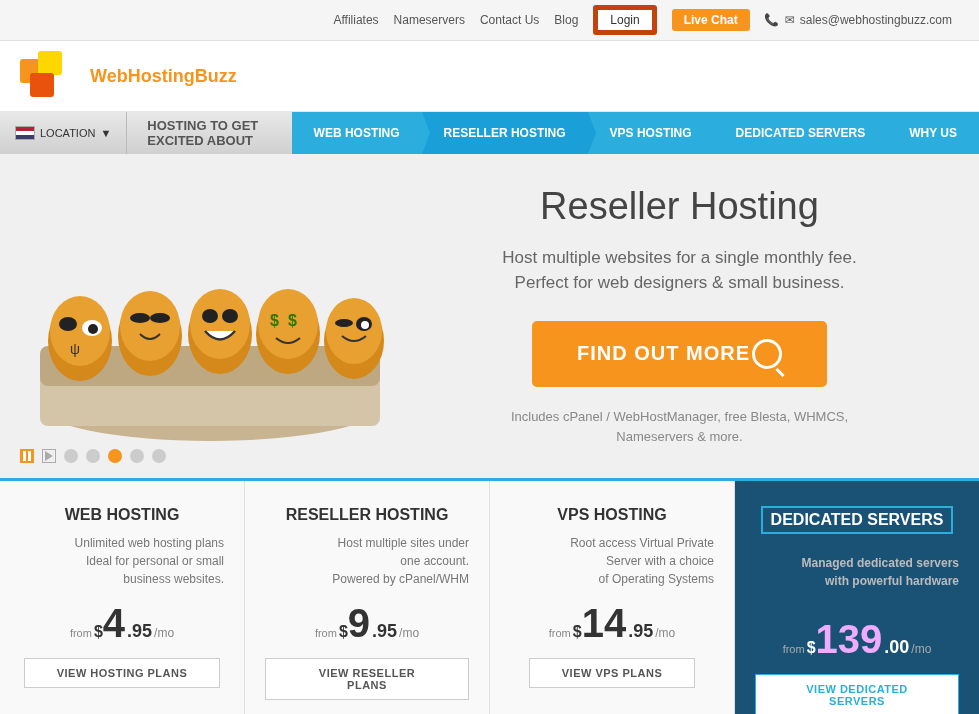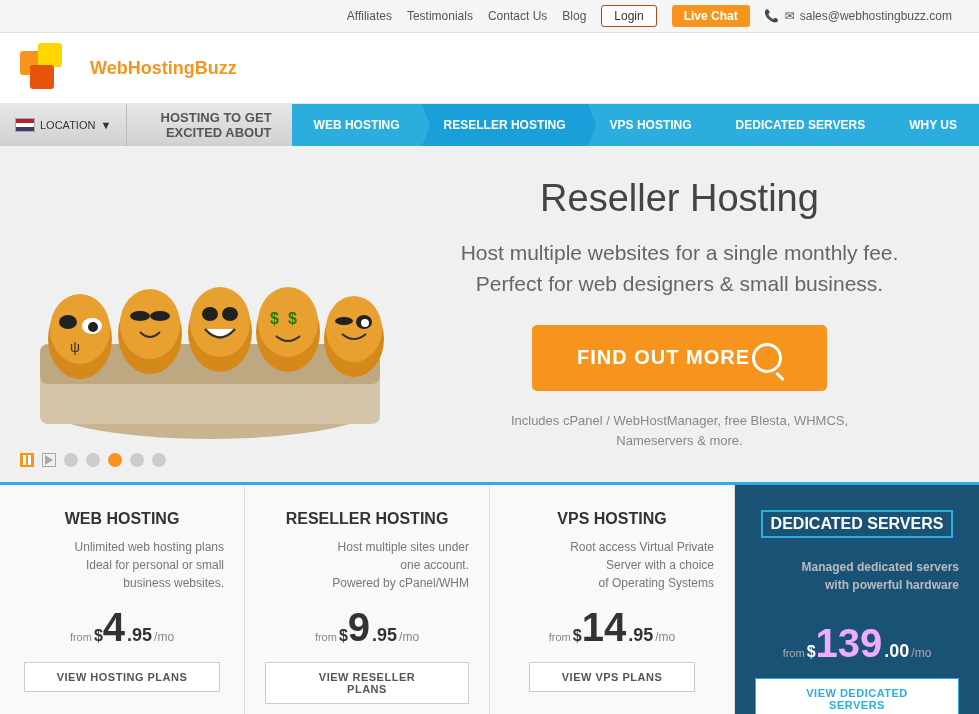--- a/index.html
+++ b/index.html
@@ -16,21 +16,21 @@
       font-size: 12px;
       color: #555;
       gap: 15px;
     }
     .top-bar a {
       text-decoration: none;
       color: #555;
     }
     .login-btn {
       background: #fff;
-      border: 1px solid #c2410c;
+      border: 5px solid #c2410c;
       padding: 3px 12px;
       border-radius: 3px;
       cursor: pointer;
       font-size: 12px;
       color: #333;
     }
     .livechat-btn {
       background: #f7941d;
       border: none;
       padding: 4px 12px;
@@ -98,21 +98,20 @@
       background: linear-gradient(180deg, #b22234 33%, #fff 33%, #fff 66%, #3c3b6e 66%);
       border: 1px solid #aaa;
       display: inline-block;
     }
     .tagline {
       padding: 0 20px;
       font-size: 13px;
       color: #555;
       font-weight: bold;
       flex: 1;
-      text-align: right;
     }
     .main-nav {
       display: flex;
       height: 100%;
     }
     .nav-item {
       display: flex;
       align-items: center;
       padding: 0 22px;
       font-size: 12px;
@@ -172,21 +171,21 @@
       text-align: center;
     }
     .hero-title {
       font-size: 38px;
       color: #444;
       font-weight: normal;
       margin-bottom: 15px;
       line-height: 1.2;
     }
     .hero-subtitle {
-      font-size: 21px;
+      font-size: 17px;
       color: #666;
       margin-bottom: 25px;
       line-height: 1.5;
       text-align: center;
     }
     .find-out-btn {
       background: #f7941d;
       color: #fff;
       border: none;
       padding: 18px 45px;
@@ -375,21 +374,21 @@
     .card.highlighted .card-btn {
       border-color: #2baede;
       color: #2baede;
     }
   </style>
 </head>
 <body>
 
 <div class="top-bar">
   <a href="#">Affiliates</a>
-  <a href="#">Testimonials</a>
+  <a href="#">Nameservers</a>
   <a href="#">Contact Us</a>
   <a href="#">Blog</a>
   <button class="login-btn">Login</button>
   <button class="livechat-btn">Live Chat</button>
   <span class="contact-email">
     <span>📞</span>
     <span>✉</span>
     <span>sales@webhostingbuzz.com</span>
   </span>
 </div>

